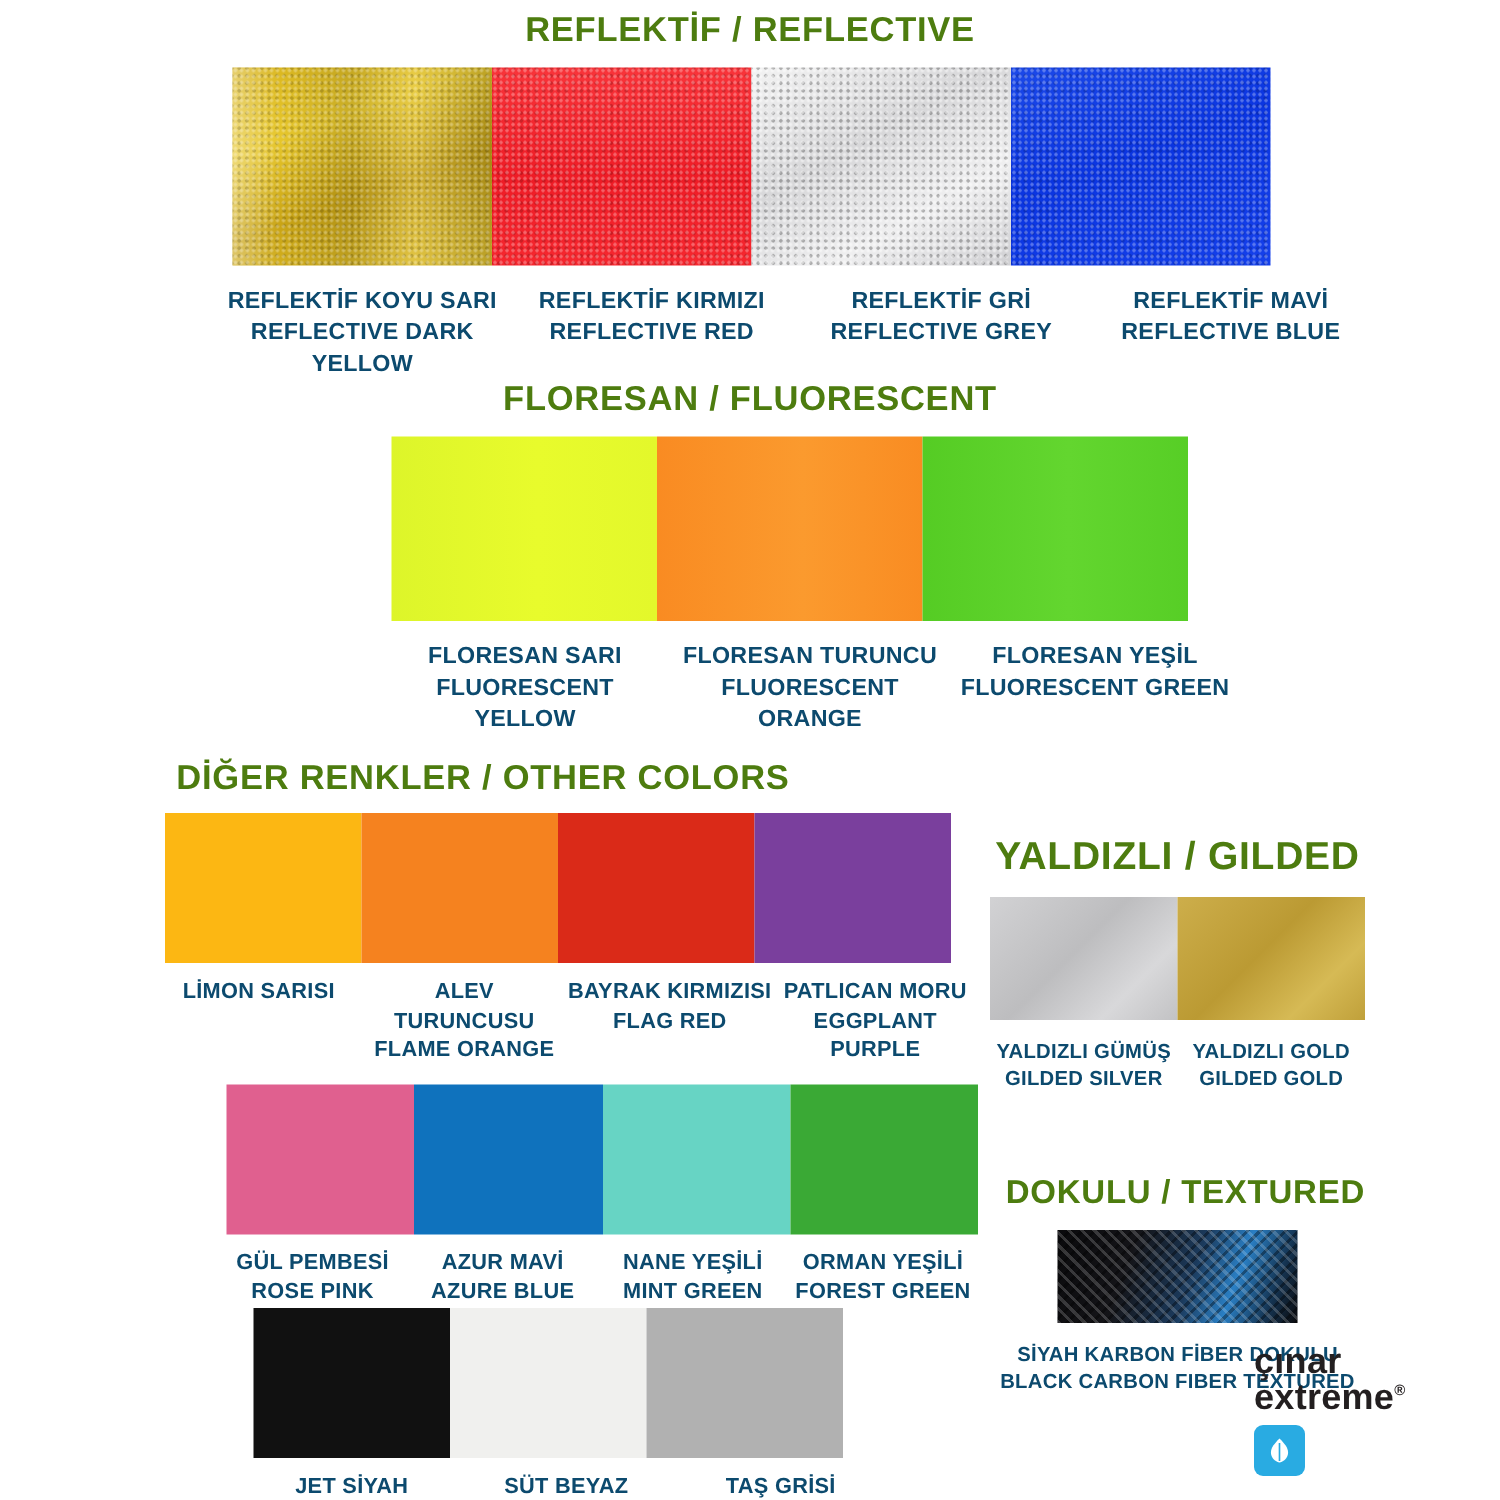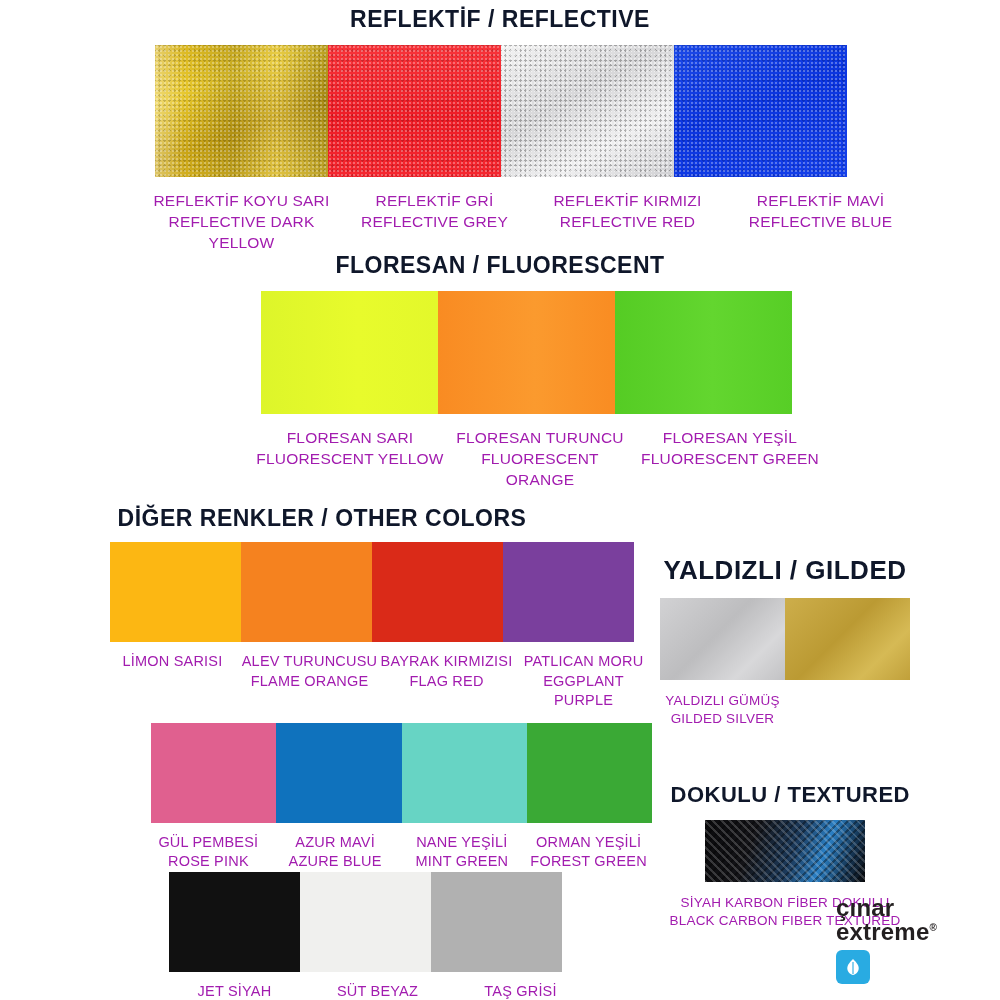--- a/index.html
+++ b/index.html
@@ -8,32 +8,32 @@
     background:#ffffff;
     font-family:"Liberation Sans", sans-serif;
     color:#231f20;
     position:relative;
     overflow:hidden;
   }
   .section-title{
     text-align:center;
     font-weight:bold;
     letter-spacing:.5px;
-    color:#0f172a;
+    color:#4d7c0f;
   }
   .swatch-row{display:flex;}
   .swatch{position:relative;}
   .labels{display:flex;}
   .label{
     text-align:center;
-    font-weight:normal;
+    font-weight:bold;
     line-height:1.35;
     font-size:15.5px;
     letter-spacing:.2px;
-    color:#a21caf;
+    color:#0c4a6e;
   }
   .label .tr{display:block;}
   .label .en{display:block;}
 
   
   #reflective{position:absolute;left:0;top:0;width:1000px;}
   #reflective .section-title{font-size:23px;margin:6px 0 12px 0;}
   #reflective .swatch-row{margin-left:155px;}
   #reflective .swatch{width:173px;height:132px;}
   #refl-0{
@@ -144,26 +144,26 @@
     <div class="swatch" id="refl-3">
         <span class="grain"></span>
       </div>
   </div>
   <div class="labels">
     <div class="label">
       <span class="tr">REFLEKTİF KOYU SARI</span>
       <span class="en">REFLECTIVE DARK YELLOW</span>
     </div>
     <div class="label">
+      <span class="tr">REFLEKTİF KIRMIZI</span>
+      <span class="en">REFLECTIVE RED</span>
+    </div>
+    <div class="label">
       <span class="tr">REFLEKTİF GRİ</span>
       <span class="en">REFLECTIVE GREY</span>
-    </div>
-    <div class="label">
-      <span class="tr">REFLEKTİF KIRMIZI</span>
-      <span class="en">REFLECTIVE RED</span>
     </div>
     <div class="label">
       <span class="tr">REFLEKTİF MAVİ</span>
       <span class="en">REFLECTIVE BLUE</span>
     </div>
   </div>
 </div>
 
 <div id="fluorescent">
   <div class="section-title">FLORESAN / FLUORESCENT</div>
@@ -271,20 +271,24 @@
   <div class="section-title">YALDIZLI / GILDED</div>
   <div class="swatch-row">
     <div class="swatch" id="gi-0"></div>
     <div class="swatch" id="gi-1"></div>
   </div>
   <div class="labels">
     <div class="label">
       <span class="tr">YALDIZLI GÜMÜŞ</span>
       <span class="en">GILDED SILVER</span>
     </div>
+    <div class="label">
+      <span class="tr">YALDIZLI GOLD</span>
+      <span class="en">GILDED GOLD</span>
+    </div>
   </div>
 </div>
 
 <div id="textured">
   <div class="section-title">DOKULU / TEXTURED</div>
   <div id="tx-0">
     <span class="weave"></span>
   </div>
   <div class="label">
     <span class="tr">SİYAH KARBON FİBER DOKULU</span>

